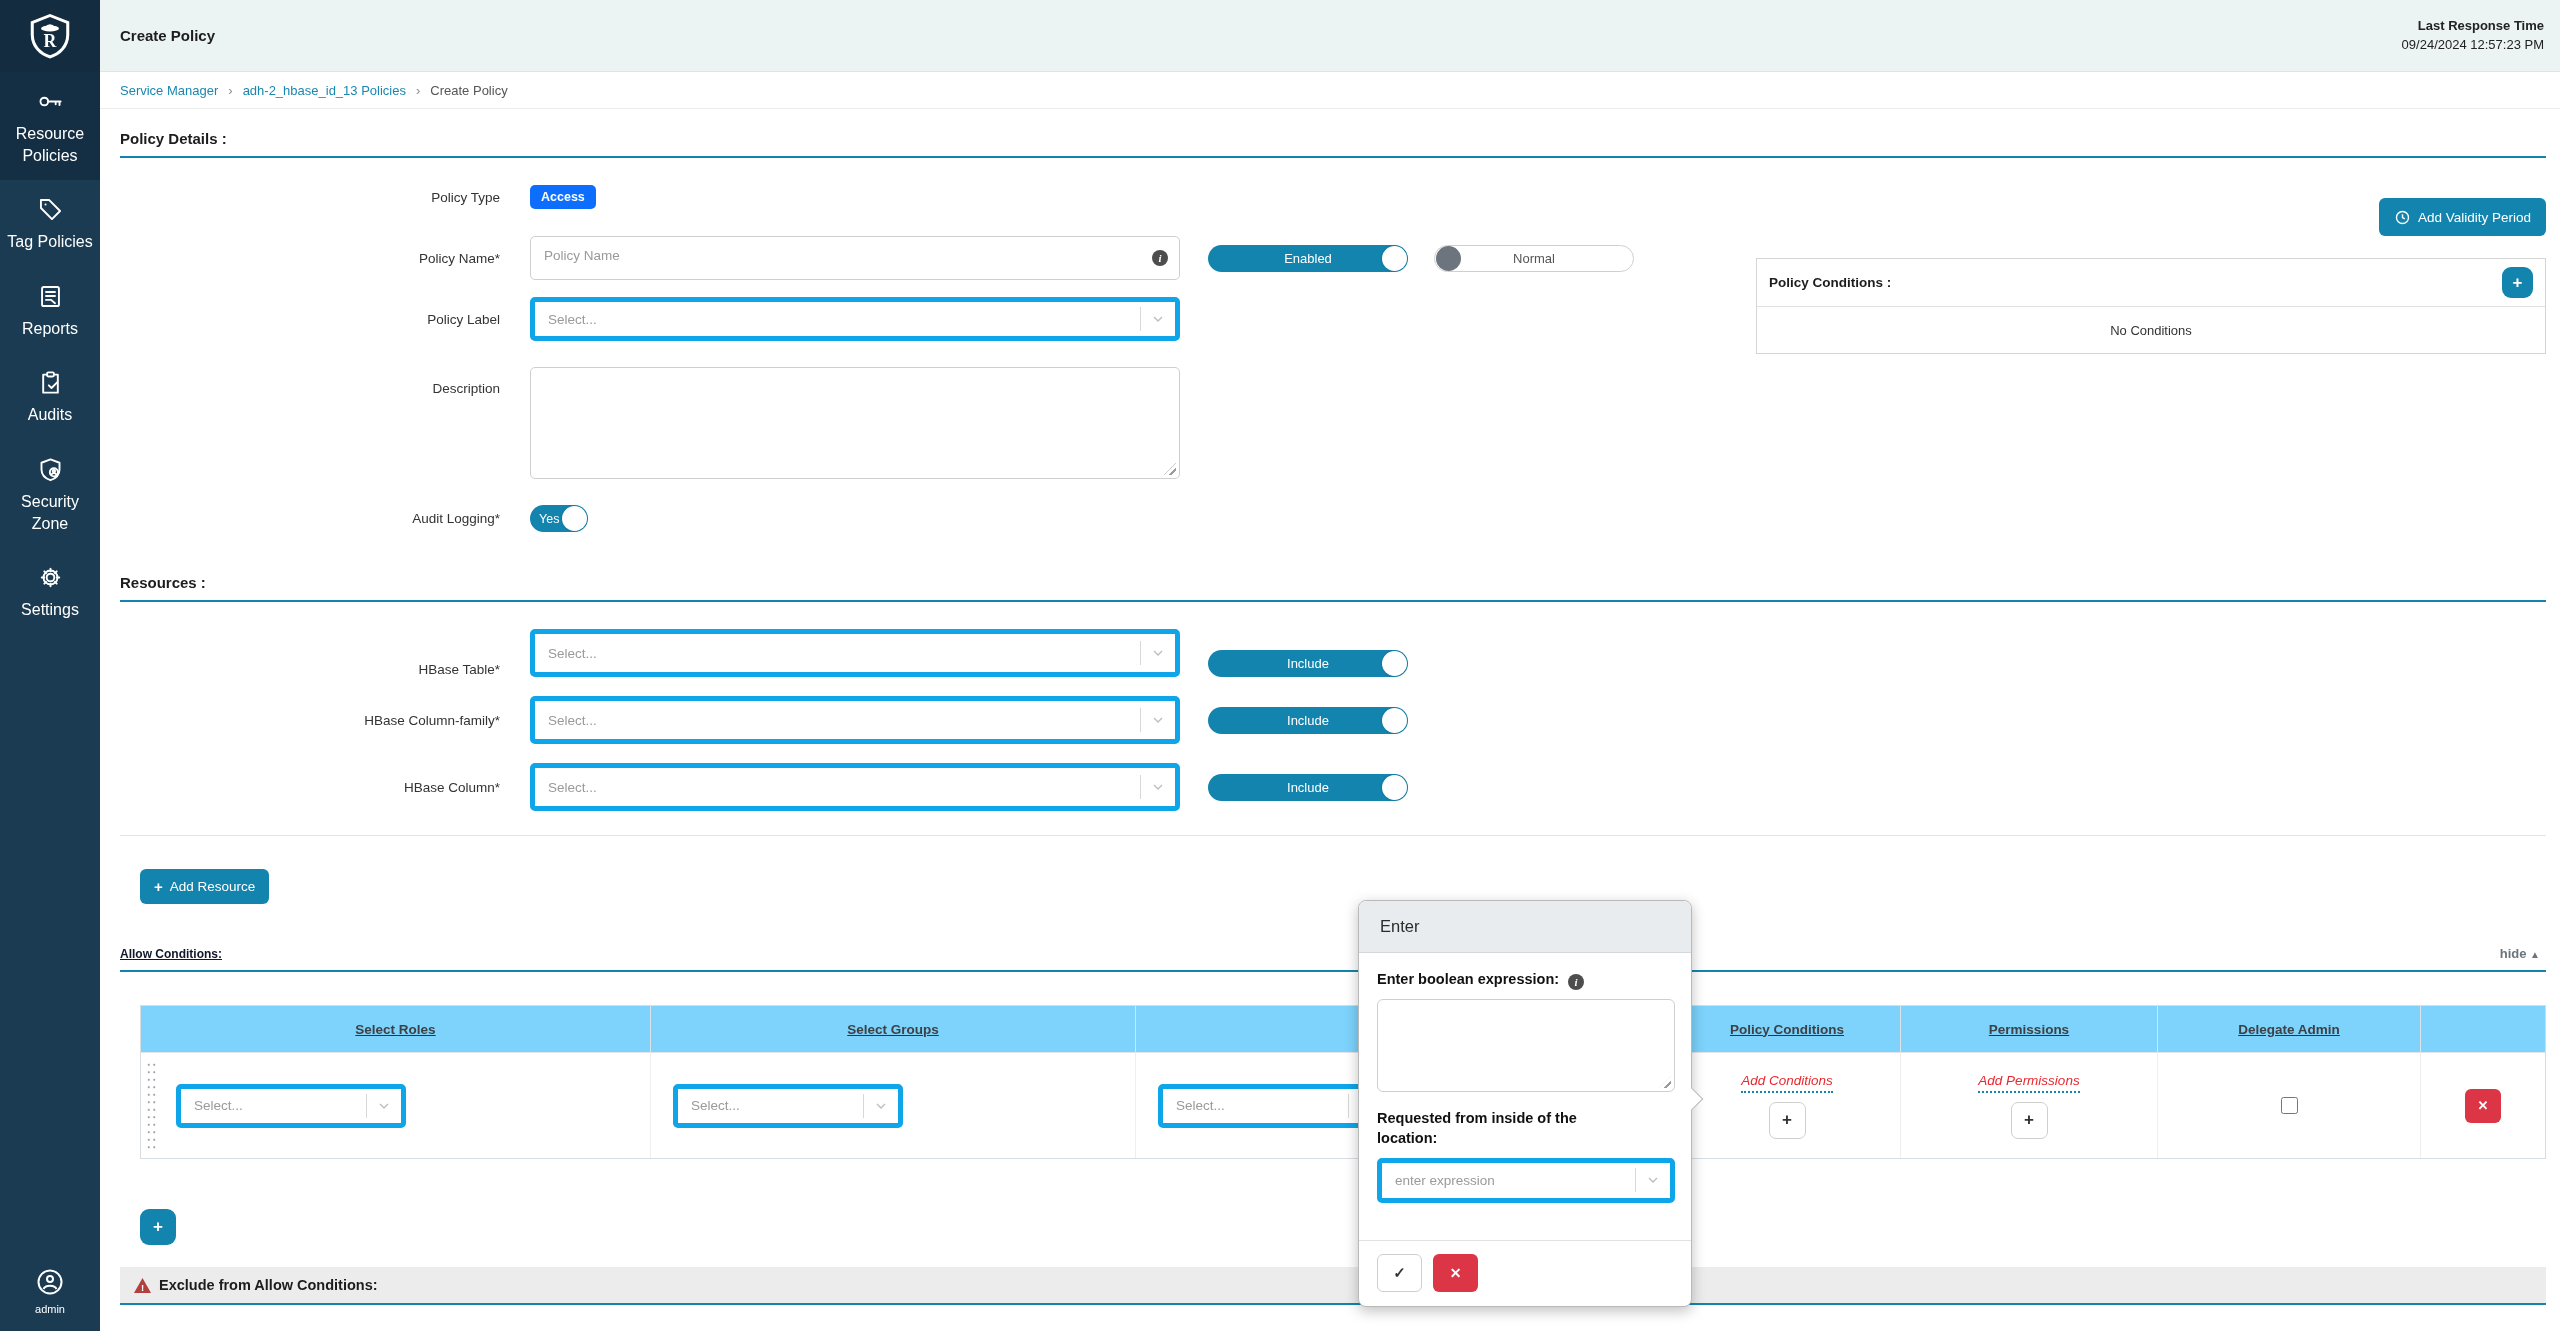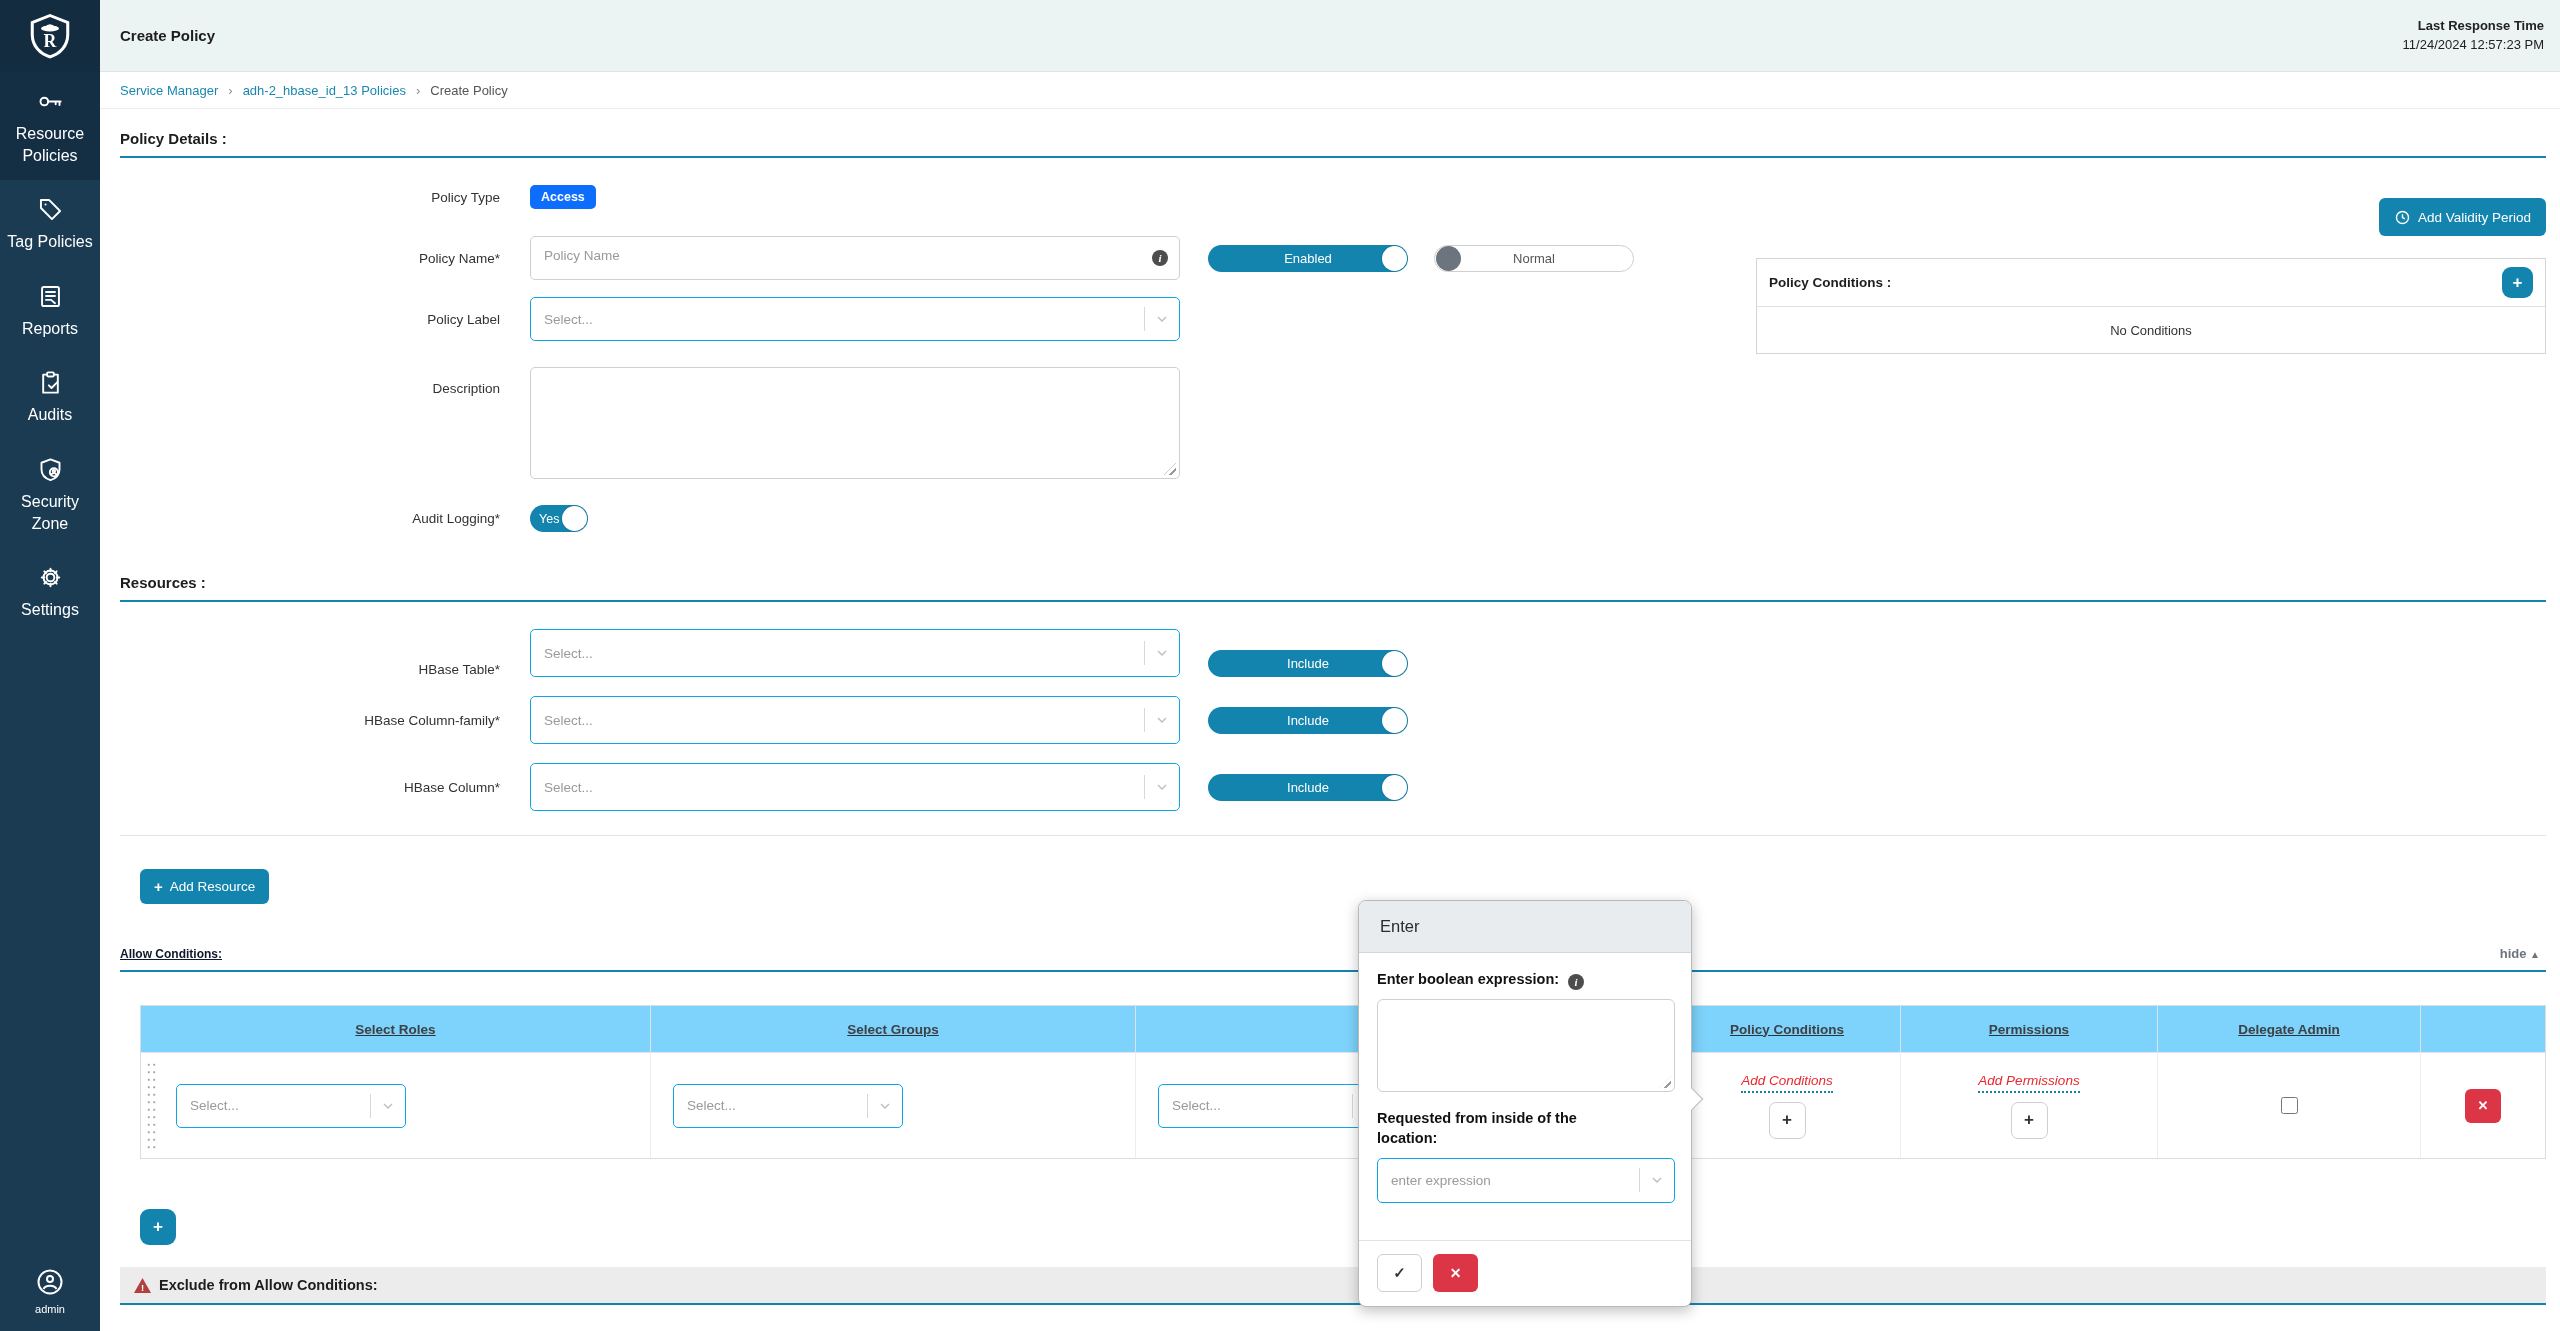--- a/index.html
+++ b/index.html
@@ -41,21 +41,21 @@
   .form-label.top { align-self:flex-start; margin-top:14px; }
 
   .badge-access { background:#0d6efd; color:#fff; font-size:12.5px; font-weight:bold; padding:5px 11px; border-radius:5px; display:inline-block; }
 
   .input-wrap { position:relative; width:650px; }
   .text-input { width:650px; height:44px; border:1px solid #cfcfcf; border-radius:5px; padding:0 34px 6px 13px; font-size:13.5px; font-family:"Liberation Sans", sans-serif; color:#333; outline:none; }
   .text-input::placeholder { color:#9a9a9a; }
   .info-icon { position:absolute; right:12px; top:14px; width:16px; height:16px; border-radius:50%; background:#4d4d4d; color:#fff; font-size:11px; font-weight:bold; display:inline-flex; align-items:center; justify-content:center; font-family:"Liberation Serif", serif; font-style:italic; }
   .info-icon.inline { position:static; margin-left:5px; vertical-align:-2px; }
 
-  .select { position:relative; width:650px; height:44px; border:1px solid #0ea5e9; border-radius:5px; background:#fff; display:flex; align-items:center; cursor:pointer; }
+  .select { position:relative; width:650px; height:44px; border:5px solid #0ea5e9; border-radius:5px; background:#fff; display:flex; align-items:center; cursor:pointer; }
   .select .ph { color:#9a9a9a; font-size:13.5px; padding-left:13px; flex:1; overflow:hidden; white-space:nowrap; }
   .select .sel-divider { width:1px; height:24px; background:#d8d8d8; }
   .select .chev { width:34px; display:flex; align-items:center; justify-content:center; }
   .select .chev svg { width:16px; height:16px; stroke:#bdbdbd; stroke-width:2; fill:none; }
   .select.tall { height:48px; }
   .select.small { width:230px; height:44px; }
 
   .textarea-box { position:relative; width:650px; height:112px; border:1px solid #cfcfcf; border-radius:5px; background:#fff; }
   .resize-corner { position:absolute; right:3px; bottom:3px; width:12px; height:12px;
     background:repeating-linear-gradient(135deg, transparent 0 3px, #9a9a9a 3px 4.5px);
@@ -206,21 +206,21 @@
       <span class="nav-label">admin</span>
     </div>
   </div>
 
   <div class="main">
 
     <div class="topbar">
       <span class="page-title">Create Policy</span>
       <div class="resp-time">
         <div class="rt-label">Last Response Time</div>
-        <div class="rt-value">11/24/2024 12:57:23 PM</div>
+        <div class="rt-value">09/24/2024 12:57:23 PM</div>
       </div>
     </div>
 
     <div class="breadcrumb-bar">
       <a class="crumb-link">Service Manager</a>
       <span class="crumb-sep">›</span>
       <a class="crumb-link">adh-2_hbase_id_13 Policies</a>
       <span class="crumb-sep">›</span>
       <span class="crumb-current">Create Policy</span>
     </div>

